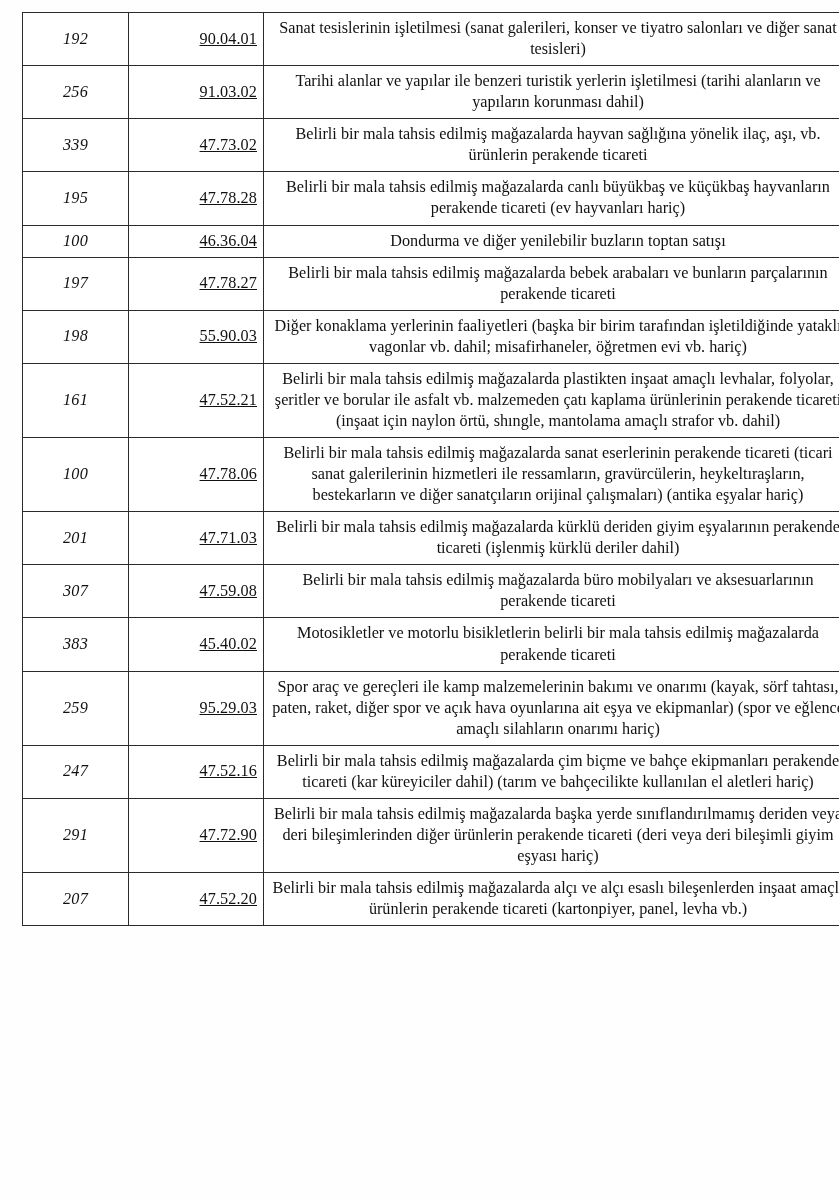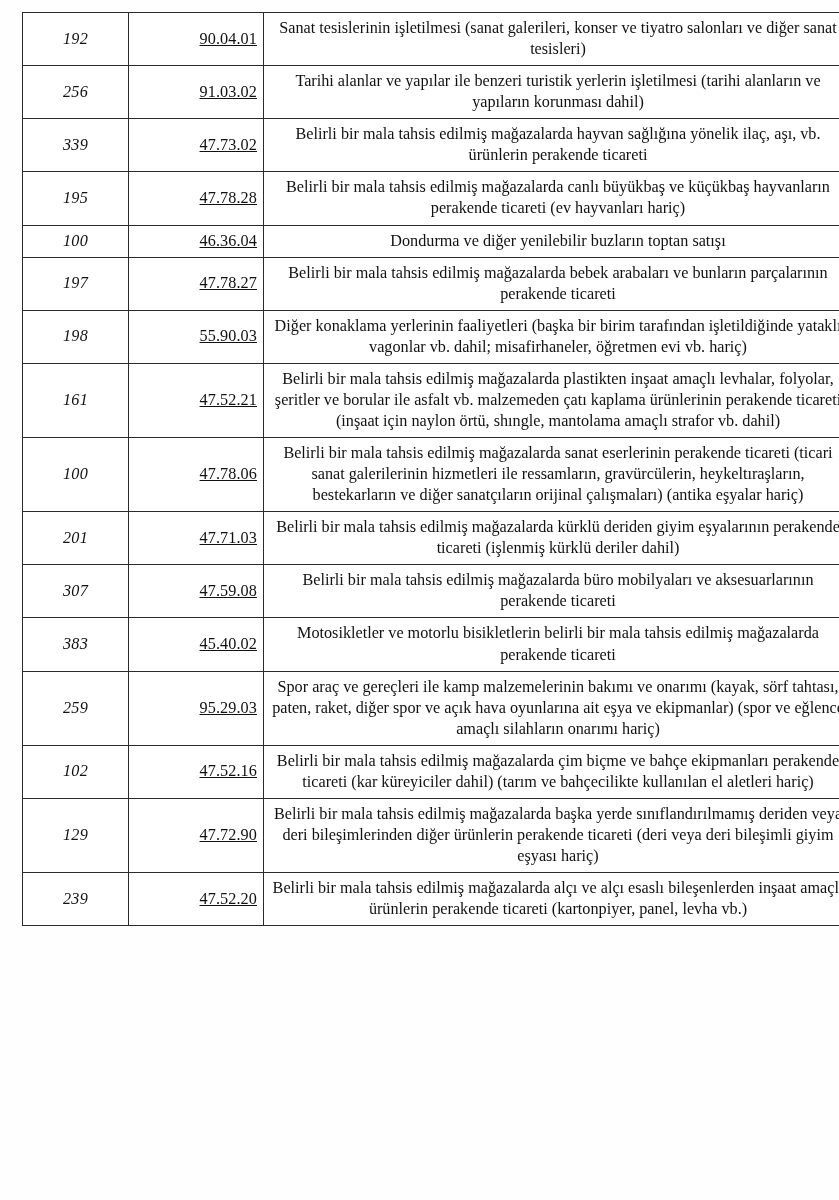--- a/index.html
+++ b/index.html
@@ -168,35 +168,35 @@
             </td>
           </tr>
           <tr>
             <td class="col-no">259</td>
             <td class="col-code">95.29.03</td>
             <td class="col-desc">
               <span class="desc-text">Spor araç ve gereçleri ile kamp malzemelerinin bakımı ve onarımı (kayak, sörf tahtası, paten, raket, diğer spor ve açık hava oyunlarına ait eşya ve ekipmanlar) (spor ve eğlence amaçlı silahların onarımı hariç)</span>
             </td>
           </tr>
           <tr>
-            <td class="col-no">102</td>
+            <td class="col-no">247</td>
             <td class="col-code">47.52.16</td>
             <td class="col-desc">
               <span class="desc-text">Belirli bir mala tahsis edilmiş mağazalarda çim biçme ve bahçe ekipmanları perakende ticareti (kar küreyiciler dahil) (tarım ve bahçecilikte kullanılan el aletleri hariç)</span>
             </td>
           </tr>
           <tr>
-            <td class="col-no">129</td>
+            <td class="col-no">291</td>
             <td class="col-code">47.72.90</td>
             <td class="col-desc">
               <span class="desc-text">Belirli bir mala tahsis edilmiş mağazalarda başka yerde sınıflandırılmamış deriden veya deri bileşimlerinden diğer ürünlerin perakende ticareti (deri veya deri bileşimli giyim eşyası hariç)</span>
             </td>
           </tr>
           <tr>
-            <td class="col-no">239</td>
+            <td class="col-no">207</td>
             <td class="col-code">47.52.20</td>
             <td class="col-desc">
               <span class="desc-text">Belirli bir mala tahsis edilmiş mağazalarda alçı ve alçı esaslı bileşenlerden inşaat amaçlı ürünlerin perakende ticareti (kartonpiyer, panel, levha vb.)</span>
             </td>
           </tr>
         </tbody>
     </table>
   </div>
 </div>
 

